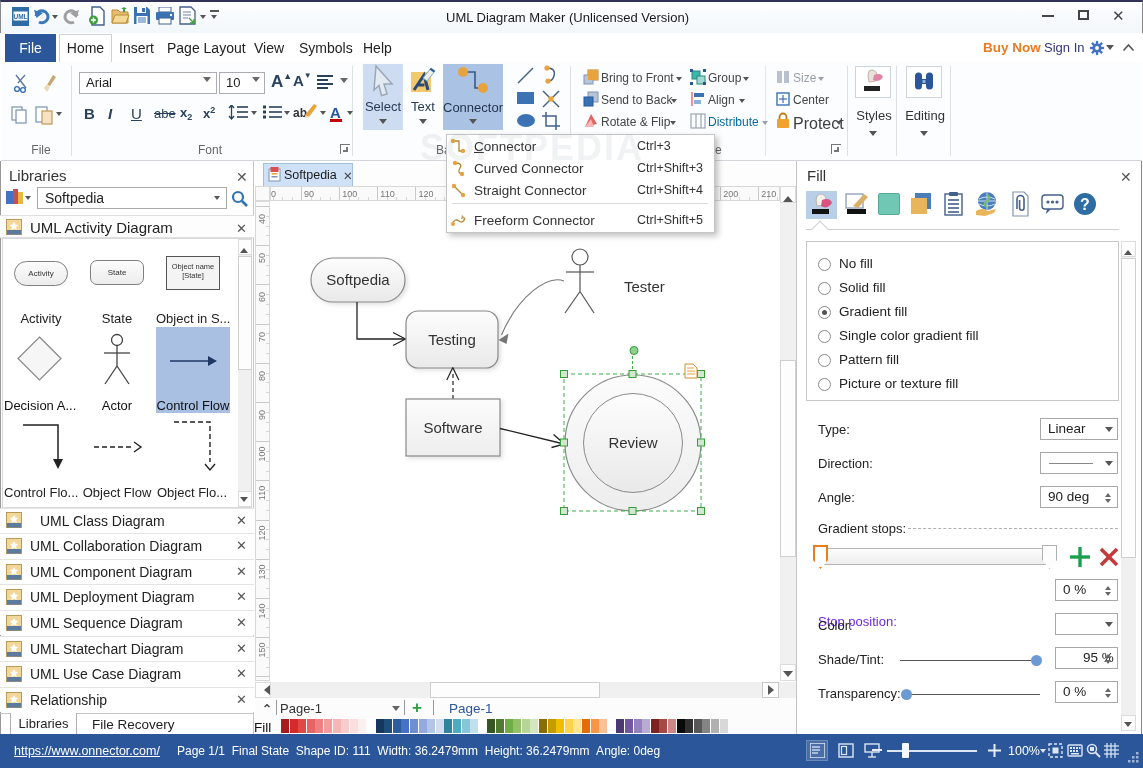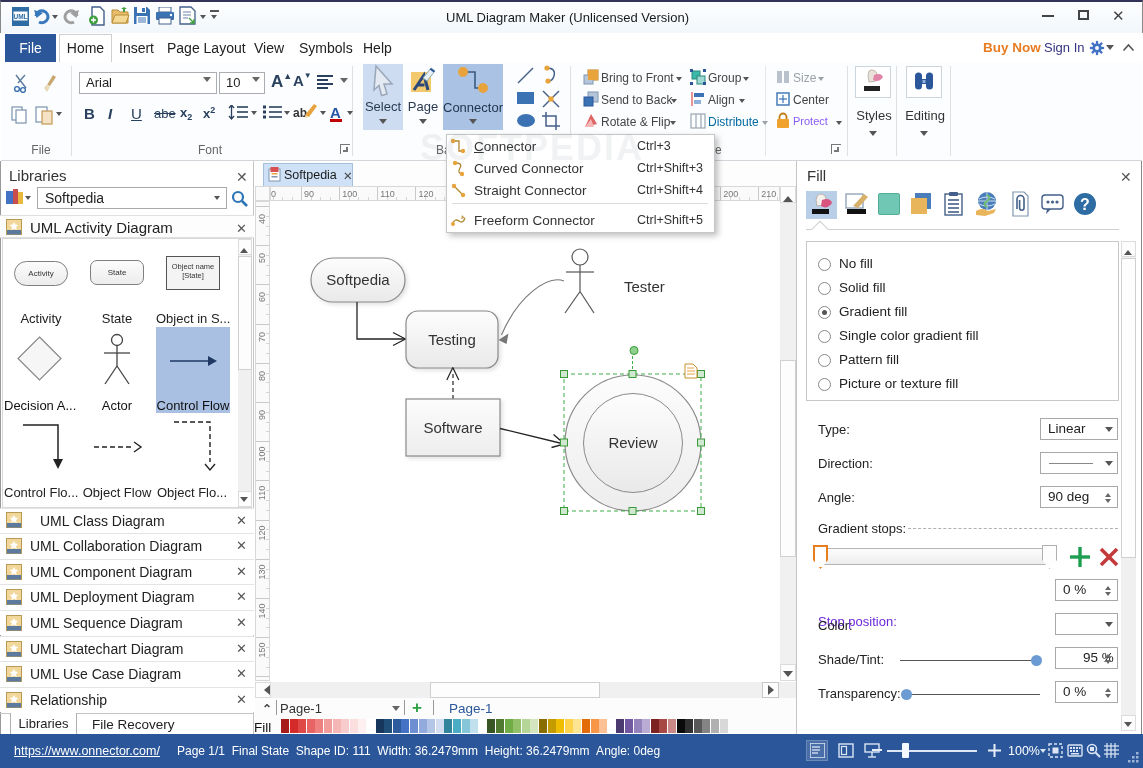--- a/index.html
+++ b/index.html
@@ -204,21 +204,21 @@
       <path d="M7 2 L23 20 L15 20 L18 30 L12.5 31.5 L10 21.5 L5 26 Z" fill="#e4eaf2" stroke="#9aa7b8" stroke-width="1.5"></path>
     </svg>
 <div class="abs" style="left:363px;top:99px;width:40px;text-align:center;font-size:13px;color:#2a3a52;">Select</div>
 <div class="abs" style="left:379px;top:119px;width:0;height:0;border:4px solid transparent;border-top:5px solid #555;"></div>
 <svg class="ico" style="left:409px;top:66px" width="28" height="30" viewBox="0 0 28 30">
       <rect x="2" y="6" width="20" height="20" fill="#f3c96d"></rect>
       <path d="M5 24 L15 9 L19 24 M7.5 19 h8" stroke="#2b4a7a" stroke-width="3" fill="none"></path>
       <path d="M14 12 L22 2 L26 5 L18 15 Z" fill="#e8eef5" stroke="#8aa" stroke-width="1"></path>
       <path d="M22 2 L26 5 L24.7 6.6 L20.7 3.6Z" fill="#2b579a"></path>
     </svg>
-<div class="abs" style="left:405px;top:99px;width:36px;text-align:center;font-size:13px;color:#2a3a52;">Page</div>
+<div class="abs" style="left:405px;top:99px;width:36px;text-align:center;font-size:13px;color:#2a3a52;">Text</div>
 <div class="abs" style="left:419px;top:119px;width:0;height:0;border:4px solid transparent;border-top:5px solid #555;"></div>
 <div class="abs" style="left:443px;top:64px;width:60px;height:66px;background:#aac3e4;"></div>
 <svg class="ico" style="left:455px;top:66px" width="36" height="32" viewBox="0 0 36 32">
       <path d="M8 6 L20 6 L20 22 L28 22" stroke="#3a5a80" stroke-width="1.6" fill="none"></path>
       <circle cx="8" cy="6" r="5" fill="#e8a33d"></circle>
       <circle cx="28" cy="22" r="5" fill="#e8a33d"></circle>
     </svg>
 <div class="abs" style="left:443px;top:100px;width:60px;text-align:center;font-size:13px;color:#24364f;">Connector</div>
 <div class="abs" style="left:469px;top:119px;width:0;height:0;border:4px solid transparent;border-top:5px solid #555;"></div>
 
@@ -304,21 +304,21 @@
 <svg class="ico" style="left:775px;top:91px" width="16" height="16" viewBox="0 0 16 16">
       <rect x="2" y="2" width="12" height="12" fill="none" stroke="#3a72b4" stroke-width="1.4"></rect>
       <line x1="8" y1="4" x2="8" y2="12" stroke="#3a72b4" stroke-width="1.2"></line>
       <line x1="4" y1="8" x2="12" y2="8" stroke="#3a72b4" stroke-width="1.2"></line>
     </svg>
 <div class="abs" style="left:793px;top:93px;font-size:12px;color:#444;">Center</div>
 <svg class="ico" style="left:775px;top:112px" width="16" height="17" viewBox="0 0 16 17">
       <rect x="2" y="7" width="12" height="9" rx="1" fill="#f0a22e"></rect>
       <path d="M4.5 7 V5 a3.5 3.5 0 0 1 7 0 V7" stroke="#c07d15" stroke-width="1.8" fill="none"></path>
     </svg>
-<div class="abs" style="left:793px;top:115px;font-size:11px;color:#8b5cf6;">Protect</div>
+<div class="abs" style="left:793px;top:115px;font-size:16px;color:#404040;">Protect</div>
 <div class="abs" style="left:836px;top:121px;width:0;height:0;border:3.5px solid transparent;border-top:4.5px solid #555;"></div>
 
 <div class="abs" style="left:855px;top:66px;width:36px;height:32px;border:1px solid #ccd4dc;background:#fff;"></div>
 <svg class="ico" style="left:861px;top:69px" width="24" height="26" viewBox="0 0 24 26">
       <path d="M8 2 a5 5 0 0 1 8 4 l-1 6 -7 1 -1-6 z" fill="#e8e2da" stroke="#b0a79a" stroke-width="0.8"></path>
       <path d="M13 6 q7-3 9 2 q-4 6-10 3" fill="#e084a8"></path>
       <rect x="3" y="17" width="16" height="5" fill="#222"></rect>
     </svg>
 <div class="abs" style="left:855px;top:108px;width:38px;text-align:center;font-size:13px;color:#333;">Styles</div>
 <div class="abs" style="left:869px;top:131px;width:0;height:0;border:4px solid transparent;border-top:5px solid #555;"></div>

